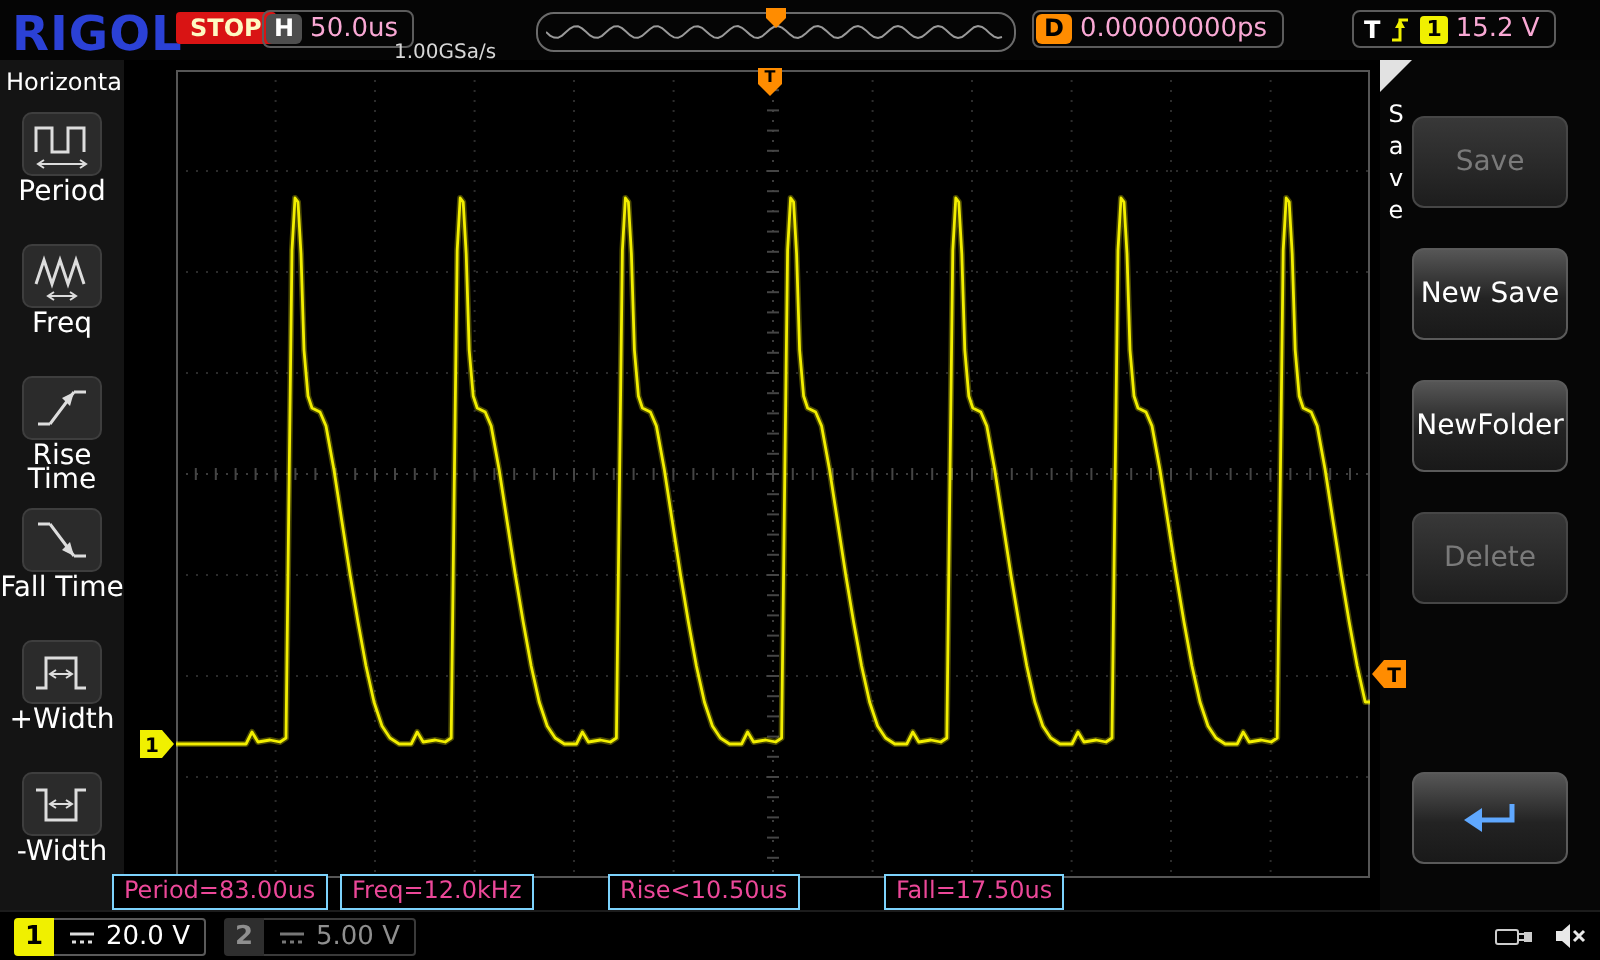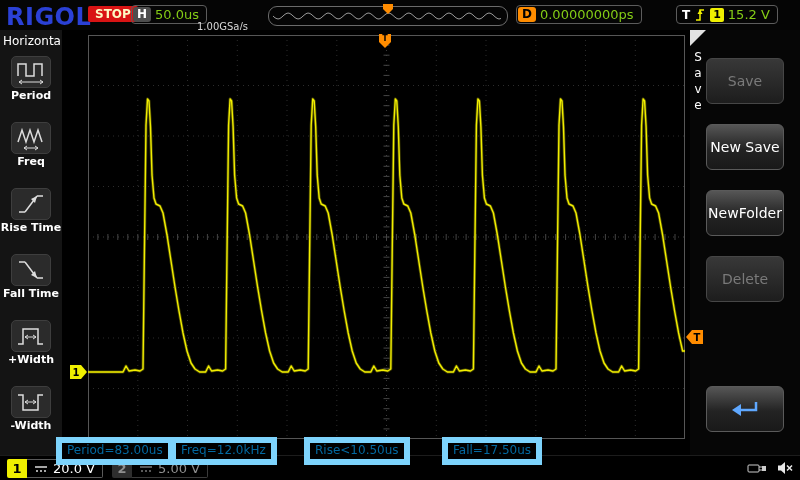--- a/index.html
+++ b/index.html
@@ -10,45 +10,45 @@
   
   .topbar{position:absolute;left:0;top:0;width:800px;height:30px;background:#050505;}
   .logo{position:absolute;left:6px;top:3px;font-size:24px;font-weight:bold;color:#2b41d6;letter-spacing:.5px;}
   .badge-stop{position:absolute;left:88px;top:6px;background:#d91414;color:#fef9c3;font-weight:bold;
               font-size:12px;line-height:16px;padding:0 7px;border-radius:2px;}
   .pill{position:absolute;height:19px;border:1px solid #5c5c5c;border-radius:4px;display:flex;
         align-items:center;gap:4px;padding:0 7px 0 1px;box-sizing:border-box;}
   .chip{background:#4e4e4e;color:#fff;font-weight:bold;font-size:12px;border-radius:3px;
         padding:0 4px;line-height:15px;}
   .chip.orange{background:#ff8c00;color:#000;}
-  .pill .val{color:#84cc16;font-size:13px;white-space:nowrap;}
+  .pill .val{color:#f9a8d4;font-size:13px;white-space:nowrap;}
   .h-group{left:131px;top:5px;}
   .rates{position:absolute;left:197px;top:4px;font-size:10px;line-height:11px;color:#d8d8d8;margin-top:17px;}
   .preview{position:absolute;left:268px;top:6px;width:238px;height:18px;border:1px solid #6b6b6b;border-radius:9px;}
   .preview .squiggle{position:absolute;left:4px;top:0;}
   .pos-marker{position:absolute;left:50%;top:-3px;transform:translateX(-50%);}
   .d-group{left:516px;top:5px;}
   .t-group{left:676px;top:5px;padding-left:5px;}
   .t-label{color:#fff;font-weight:bold;font-size:12px;}
   .src-chip{background:#f0f000;color:#000;font-weight:bold;font-size:11px;border-radius:2px;padding:0 3px;line-height:14px;}
 
   
   .sidebar{position:absolute;left:0;top:30px;width:62px;height:425px;background:#141414;}
   .sidebar-title{color:#fff;font-size:12px;padding:4px 0 0 3px;}
   .side-item{position:absolute;left:0;width:62px;text-align:center;cursor:pointer;}
   .tile{margin:0 auto;width:38px;height:30px;background:#2b2b2b;border:1px solid #3e3e3e;border-radius:5px;
         display:flex;align-items:center;justify-content:center;}
-  .side-item .lbl{margin-top:2px;color:#fff;font-size:11px;line-height:12px;font-weight:bold;}
+  .side-item .lbl{margin-top:2px;color:#fff;font-size:14px;line-height:12px;}
 
   
   .screen{position:absolute;left:62px;top:30px;width:628px;height:425px;background:#000;}
   .plot{position:absolute;left:26px;top:5px;width:597px;height:404px;}
   .marker{position:absolute;z-index:5;}
-  .meas{position:absolute;top:437px;height:16px;line-height:15px;background:#000;border:6px solid #7dd3fc;
-        color:#0369a1;font-size:12px;padding:0 5px;white-space:nowrap;z-index:6;}
+  .meas{position:absolute;top:437px;height:16px;line-height:15px;background:#000;border:1px solid #7dd3fc;
+        color:#ec4899;font-size:12px;padding:0 5px;white-space:nowrap;z-index:6;}
 
   
   .rightpanel{position:absolute;left:690px;top:30px;width:110px;height:425px;background:#060606;}
   .tab-corner{position:absolute;left:0;top:0;width:0;height:0;border-top:16px solid #e2e2e2;border-right:16px solid transparent;}
   .tab-label{position:absolute;left:1px;top:20px;color:#fff;font-size:12px;writing-mode:vertical-lr;
              text-orientation:upright;letter-spacing:2px;}
   .menu-btn{position:absolute;left:16px;width:76px;height:44px;border-radius:6px;border:1px solid #5a5a5a;
             background:linear-gradient(#565656,#232323 55%,#191919);color:#fff;font-size:14px;
             display:flex;align-items:center;justify-content:center;cursor:pointer;white-space:nowrap;}
   .menu-btn.disabled{color:#7a7a7a;background:linear-gradient(#383838,#1d1d1d);border-color:#464646;}

